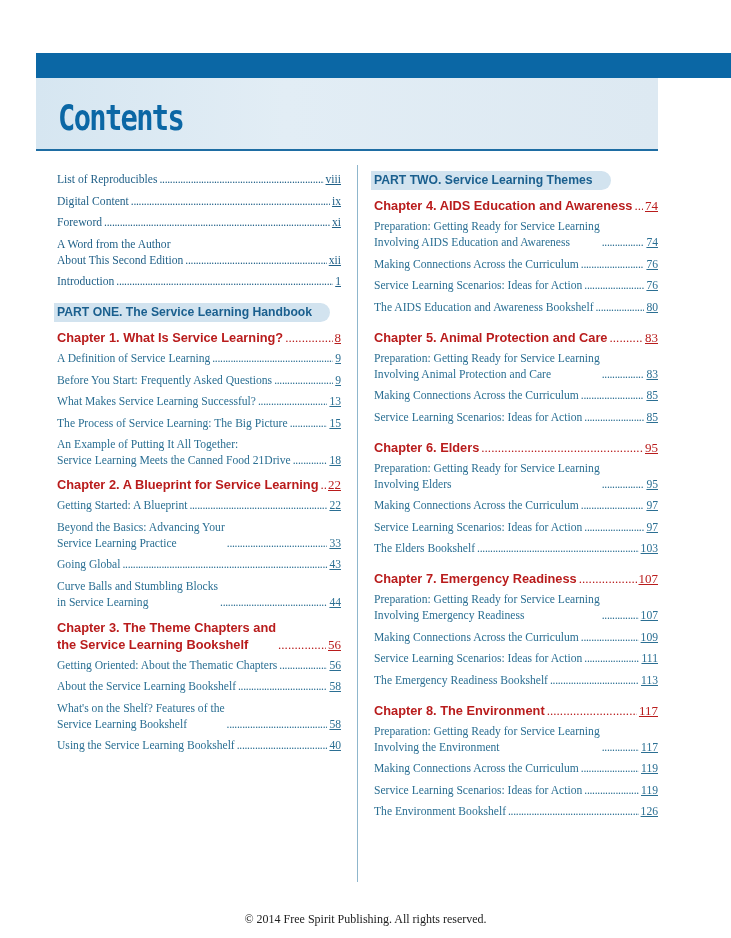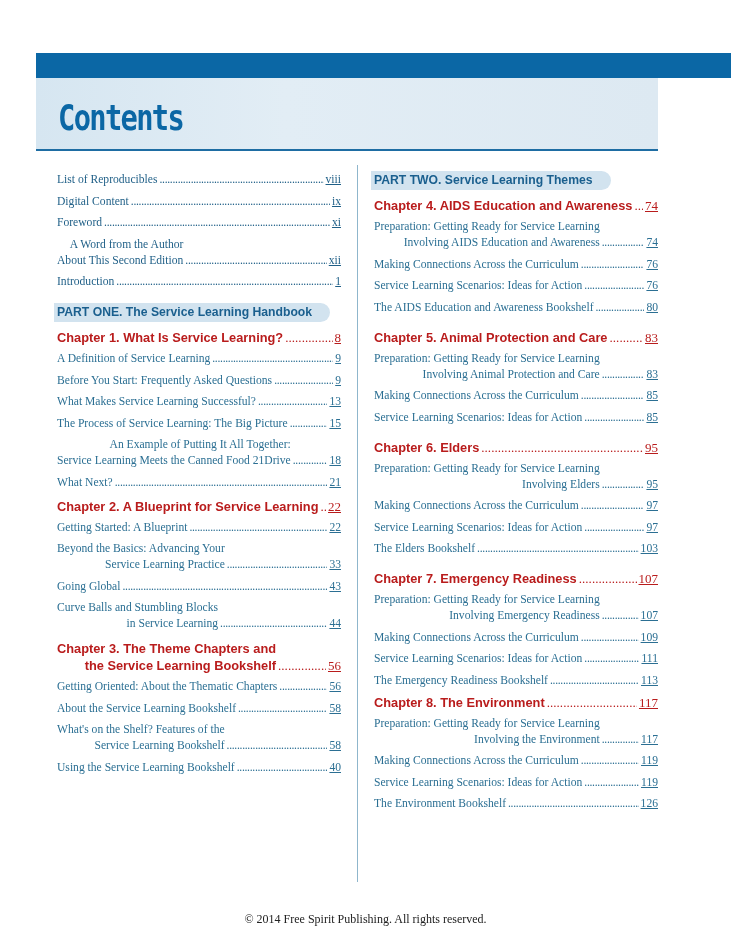--- a/index.html
+++ b/index.html
@@ -35,21 +35,20 @@
     .col {
       position: absolute; top: 172px; width: 284px;
     }
     .col.left { left: 57px; }
     .col.right { left: 374px; width: 284px; top: 170px; }
 
     .entry {
       display: flex; align-items: flex-end;
       font-size: 11.6px; line-height: 16px; color: #2b6f93;
       margin-bottom: 5.5px;
-      text-align: right;
     }
     .entry .txt { white-space: nowrap; }
     .entry .multi { display: flex; flex-direction: column; flex: 0 0 auto; }
     .entry .leader {
       flex: 1 1 auto; overflow: hidden; white-space: nowrap;
       margin: 0 2px; line-height: 16px; letter-spacing: 0.6px;
     }
     .entry .leader::after {
       content: ". . . . . . . . . . . . . . . . . . . . . . . . . . . . . . . . . . . . . . . . . . . . . . . . . . . . . . . . . . . . . . . . . . . . . . . . . . . . . . . . . . . . . . . . . . . . . . . .";
       letter-spacing: -1.6px;
@@ -153,25 +152,20 @@
     <span class="pg">15</span>
   </div>
   <div class="entry">
     <span class="multi">
       <span class="txt">An Example of Putting It All Together:</span>
       <span class="txt">Service Learning Meets the Canned Food 21Drive</span>
     </span>
     <span class="leader"></span>
     <span class="pg">18</span>
   </div>
-  <div class="entry">
-    <span class="txt">What Next?</span>
-    <span class="leader"></span>
-    <span class="pg">21</span>
-  </div>
 
   <div class="entry chapter">
     <span class="txt">Chapter 2. A Blueprint for Service Learning</span>
     <span class="leader"></span>
     <span class="pg">22</span>
   </div>
   <div class="entry">
     <span class="txt">Getting Started: A Blueprint</span>
     <span class="leader"></span>
     <span class="pg">22</span>
@@ -340,21 +334,21 @@
     <span class="txt">Service Learning Scenarios: Ideas for Action</span>
     <span class="leader"></span>
     <span class="pg">111</span>
   </div>
   <div class="entry">
     <span class="txt">The Emergency Readiness Bookshelf</span>
     <span class="leader"></span>
     <span class="pg">113</span>
   </div>
 
-  <div class="entry chapter" style="margin-top:6px">
+  <div class="entry chapter" style="margin-top:14px">
     <span class="txt">Chapter 8. The Environment</span>
     <span class="leader"></span>
     <span class="pg">117</span>
   </div>
   <div class="entry">
     <span class="multi">
       <span class="txt">Preparation: Getting Ready for Service Learning</span>
       <span class="txt">Involving the Environment</span>
     </span>
     <span class="leader"></span>

